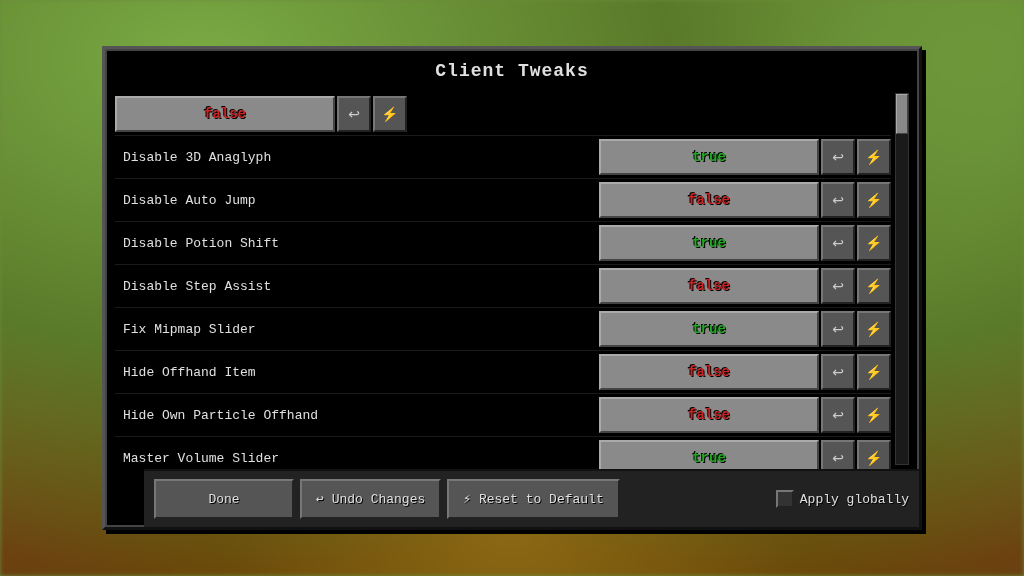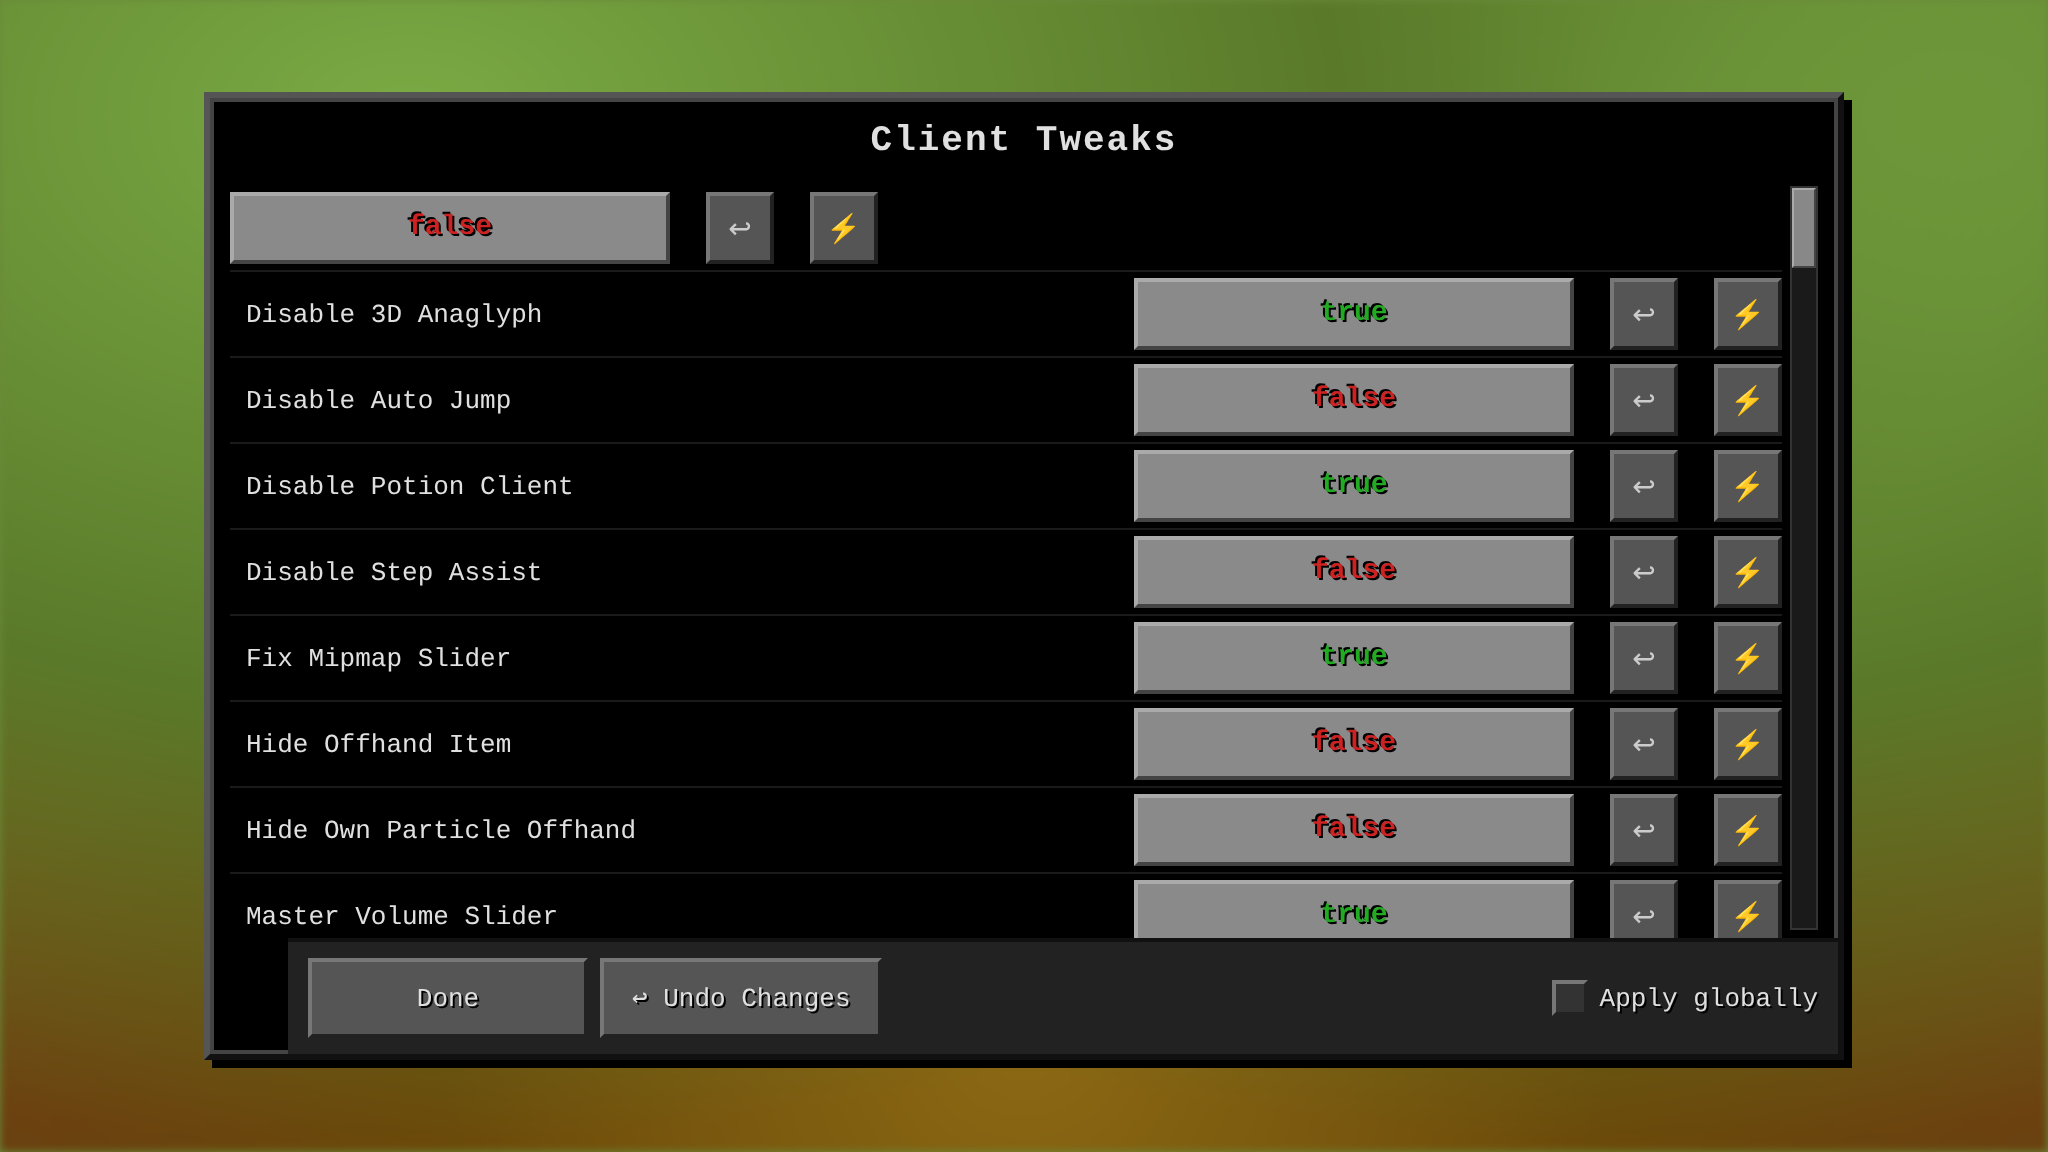--- a/index.html
+++ b/index.html
@@ -72,21 +72,21 @@
       color: #e0e0e0;
       font-size: 13px;
       font-family: 'Courier New', monospace;
       text-shadow: 1px 1px #000;
       padding-left: 8px;
     }
 
     .setting-controls {
       display: flex;
       align-items: center;
-      gap: 18px;
+      gap: 2px;
     }
 
     .value-btn {
       width: 220px;
       height: 36px;
       background: #8a8a8a;
       border: 2px solid #aaa;
       border-bottom-color: #444;
       border-right-color: #444;
       cursor: pointer;
@@ -227,21 +227,21 @@
           <span class="setting-label">Disable Auto Jump</span>
           <div class="setting-controls">
             <button class="value-btn">
               <span class="value-false">false</span>
             </button>
             <button class="icon-btn">↩</button>
             <button class="icon-btn">⚡</button>
           </div>
         </div>
         <div class="setting-row">
-          <span class="setting-label">Disable Potion Client</span>
+          <span class="setting-label">Disable Potion Shift</span>
           <div class="setting-controls">
             <button class="value-btn">
               <span class="value-true">true</span>
             </button>
             <button class="icon-btn">↩</button>
             <button class="icon-btn">⚡</button>
           </div>
         </div>
         <div class="setting-row">
           <span class="setting-label">Disable Step Assist</span>
@@ -295,18 +295,19 @@
         </div>
       </div>
     <div class="scrollbar-track">
       <div class="scrollbar-thumb"></div>
     </div>
   </div>
 
   <div class="footer">
     <button class="footer-btn done-btn">Done</button>
     <button class="footer-btn">↩ Undo Changes</button>
+    <button class="footer-btn">⚡ Reset to Default</button>
     <div class="apply-globally">
       <div class="apply-checkbox"></div>
       <span class="apply-label">Apply globally</span>
     </div>
   </div>
 </div>
 
 </body></html>

